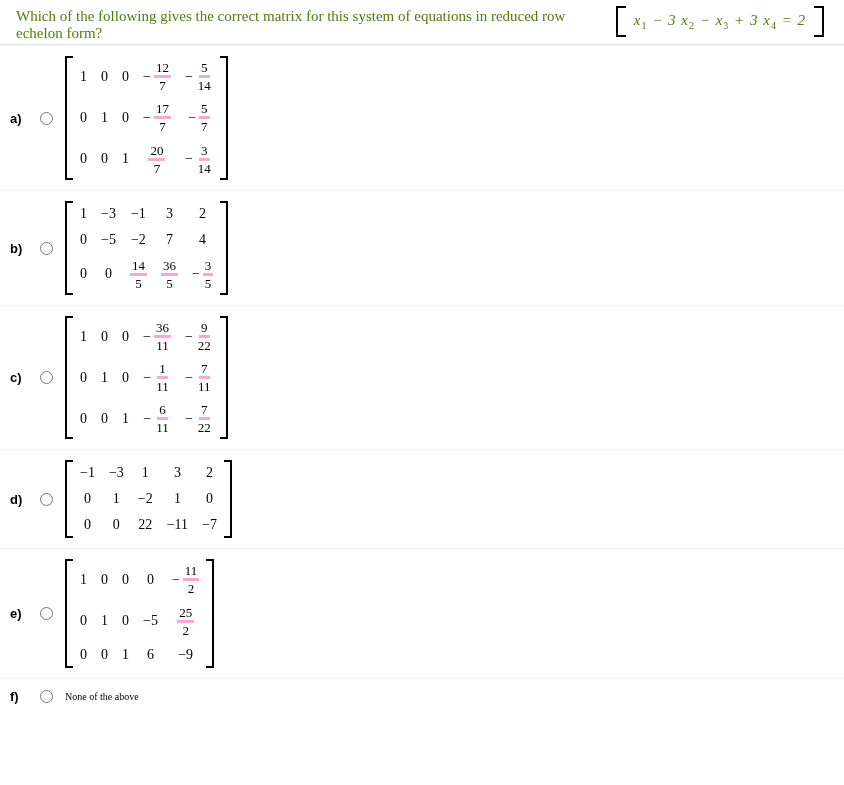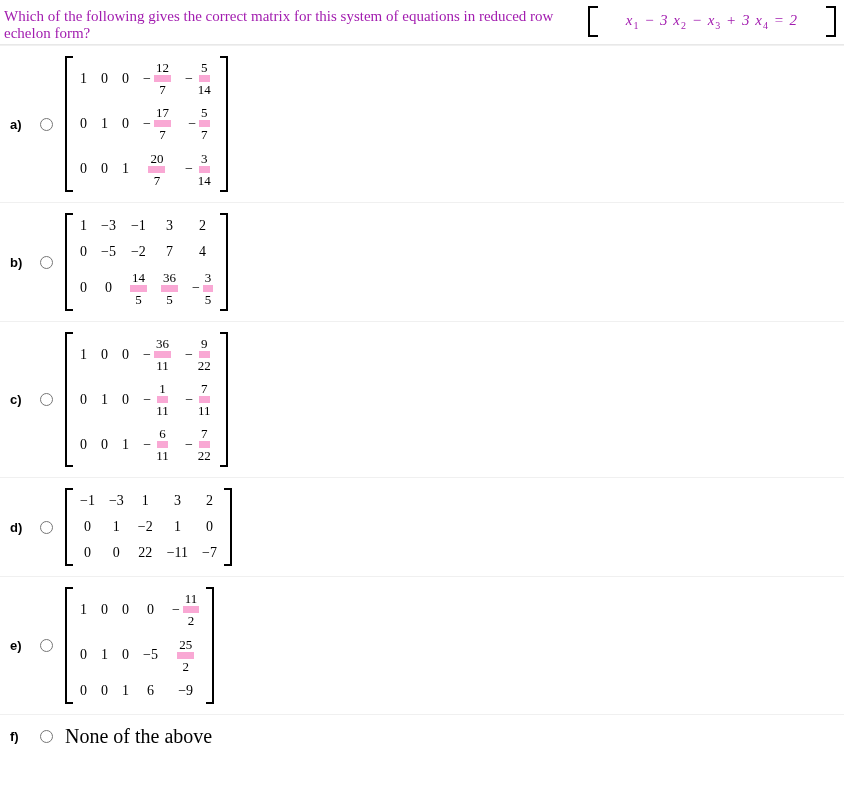--- a/index.html
+++ b/index.html
@@ -1,38 +1,38 @@
 <!DOCTYPE html>
 <html><head>
   <meta charset="utf-8">
   <style>
     * { margin: 0; padding: 0; box-sizing: border-box; }
     body { font-family: "Times New Roman", serif; font-size: 14px; background: #fff; color: #000; width: 844px; }
-    .question { color: #a21caf; font-size: 15px; padding: 6px 4px 2px 4px; display: flex; justify-content: space-between; align-items: flex-start; border-bottom: 1px solid #e8e8e8; }
+    .question { color: #4d7c0f; font-size: 15px; padding: 6px 4px 2px 16px; display: flex; justify-content: space-between; align-items: flex-start; border-bottom: 1px solid #e8e8e8; }
     .qtext { flex: 1; padding-top: 2px; }
-    .system { display: inline-flex; align-items: stretch; margin-right: 4px; margin-left: 12px; gap: 20px; }
+    .system { display: inline-flex; align-items: stretch; margin-right: 16px; margin-left: 12px; }
     .system .brk { width: 10px; border: 2px solid #000; border-right: none; }
     .system .brk.r { border-left: none; border-right: 2px solid #000; }
     .eqs { display: flex; flex-direction: column; padding: 6px 8px; font-family: "Times New Roman", serif; font-style: italic; font-size: 15px; text-align: right; gap: 10px; }
     .eqs .row { white-space: nowrap; letter-spacing: 1px; }
     .sub { font-size: 10px; vertical-align: sub; font-style: normal; }
     .options { display: flex; flex-direction: column; }
     .option { display: flex; align-items: center; gap: 12px; padding: 10px 6px 10px 10px; border-top: 1px solid #f0f0f0; }
     .label { font-family: Arial, sans-serif; font-size: 13px; font-weight: bold; min-width: 18px; }
     .mat { display: inline-flex; align-items: stretch; }
     .mat .mb { width: 8px; border: 2px solid #000; border-right: none; }
     .mat .mb.r { border-left: none; border-right: 2px solid #000; }
     .mat table { border-collapse: collapse; }
     .mat td { text-align: center; padding: 5px 7px; font-size: 14px; vertical-align: middle; }
     .frac { display: inline-flex; flex-direction: column; align-items: center; vertical-align: middle; line-height: 1; font-size: 13px; }
-    .frac .n { border-bottom: 7px solid #f9a8d4; padding: 0 2px 1px 2px; font-family: Liberation Serif, serif; }
+    .frac .n { border-bottom: 3px solid #f9a8d4; padding: 0 2px 1px 2px; font-family: Liberation Serif, serif; }
     .frac .d { padding: 1px 2px 0 2px; }
     .cell { display: inline-flex; align-items: center; gap: 2px; justify-content: center; }
     .neg { margin-right: 1px; }
-    .none { font-size: 20px; }
+    .none { font-size: 10px; }
   </style>
 </head>
 <body>
 
 <div class="question">
   <div class="qtext">Which of the following gives the correct matrix for this system of equations in reduced row echelon form?</div>
   <div class="system">
     <div class="brk"></div>
     <div class="eqs">
       <div class="row"><span>x</span><span class="sub">1</span> − 3 <span>x</span><span class="sub">2</span> − <span>x</span><span class="sub">3</span> + 3 <span>x</span><span class="sub">4</span> = 2</div>

